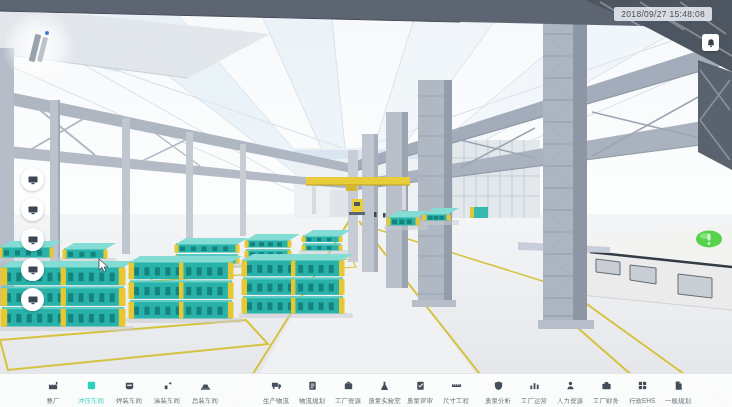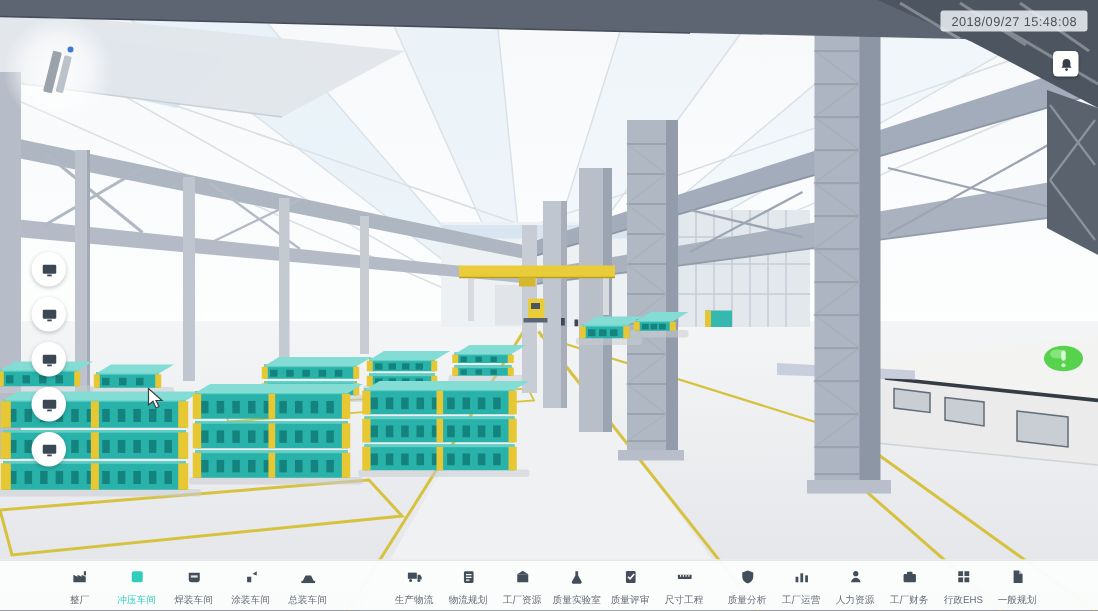--- a/index.html
+++ b/index.html
@@ -8,21 +8,21 @@
   svg.scene{position:absolute;left:0;top:0;width:732px;height:407px;display:block;}
 
   
   .glow{position:absolute;left:2px;top:10px;width:74px;height:74px;pointer-events:none;
         background:radial-gradient(circle,rgba(255,255,255,.96) 0%,rgba(255,255,255,.6) 42%,rgba(255,255,255,0) 70%);}
   .glow .bar1{position:absolute;left:30px;top:24px;width:6px;height:28px;background:#9aa2ac;transform:rotate(14deg);border-radius:1px;}
   .glow .bar2{position:absolute;left:38px;top:27px;width:5px;height:25px;background:#bcc2ca;transform:rotate(14deg);border-radius:1px;}
   .glow .dot{position:absolute;left:43px;top:21px;width:4px;height:4px;border-radius:50%;background:#3a7bd5;}
 
   
-  .timestamp{position:absolute;top:7px;right:7px;background:rgba(233,236,241,.88);color:#4b525c;
+  .timestamp{position:absolute;top:7px;right:20px;background:rgba(233,236,241,.88);color:#4b525c;
              font-size:8.5px;line-height:12px;padding:1px 7px;border-radius:2px;letter-spacing:.3px;}
 
   
   .bell-btn{position:absolute;top:34px;right:13px;width:17px;height:17px;background:#fff;border:none;
             border-radius:3px;box-shadow:0 1px 2px rgba(0,0,0,.3);display:flex;align-items:center;
             justify-content:center;padding:0;cursor:pointer;}
   .bell-btn svg{width:10px;height:10px;fill:#353d47;}
 
   
   .side-buttons{position:absolute;left:21px;top:168px;display:flex;flex-direction:column;gap:7px;}

